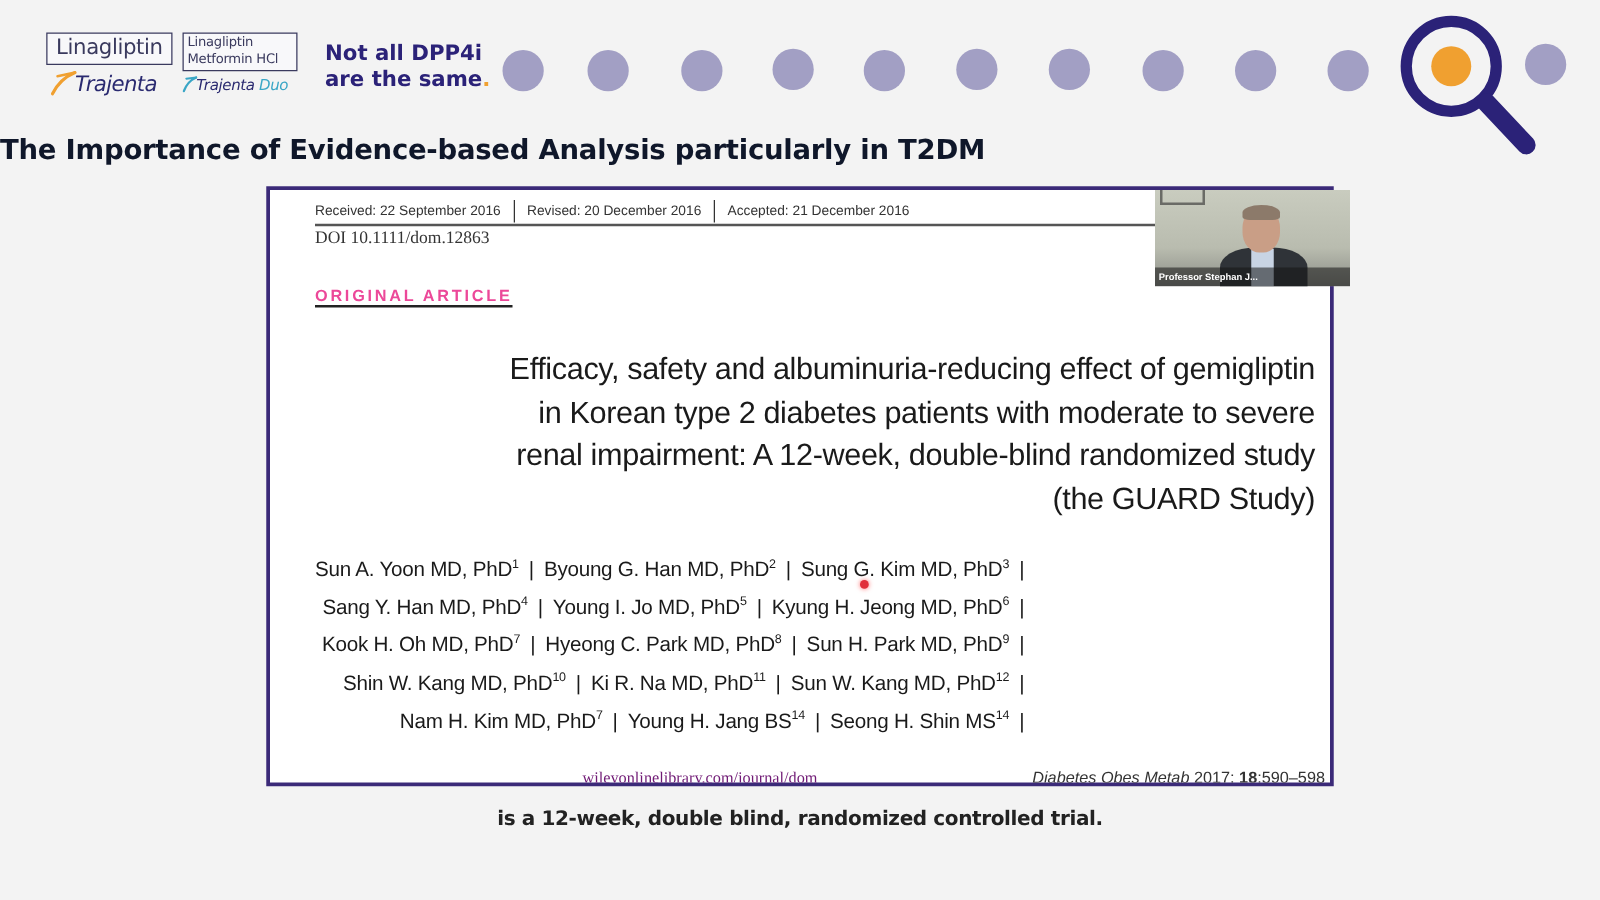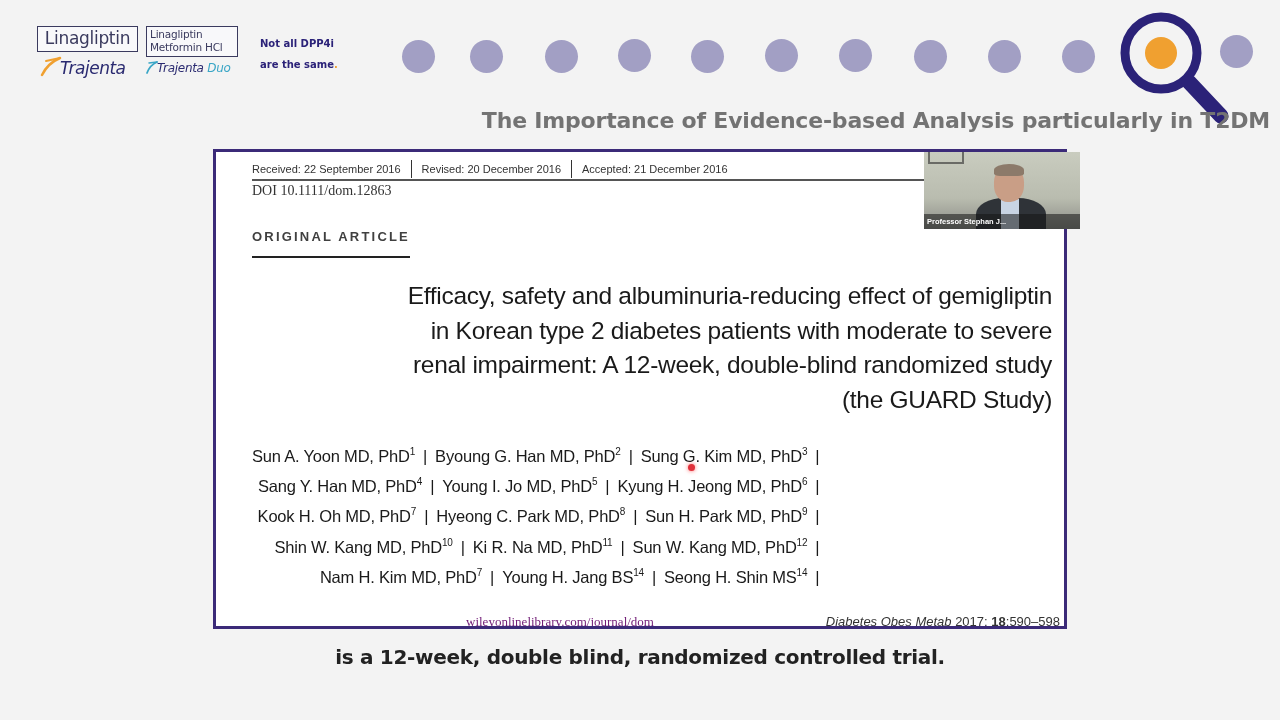--- a/index.html
+++ b/index.html
@@ -24,36 +24,36 @@
       font-style: italic;
       font-family: "DejaVu Sans", sans-serif;
     }
     .brand1 { left: 60px; top: 58px; font-size: 17px; color: #2a2a70; letter-spacing: -0.5px; }
     .brand2 { left: 157px; top: 61px; font-size: 12px; color: #2a2a70; letter-spacing: -0.3px; }
     .brand2 .duo { color: #3aa6c6; }
     .swoosh1 { position: absolute; left: 40px; top: 55px; width: 22px; height: 22px; }
     .swoosh2 { position: absolute; left: 146px; top: 60px; width: 12px; height: 14px; }
     .tagline {
       position: absolute; left: 260px; top: 33px;
-      font-size: 10px; font-weight: bold; line-height: 21px;
+      font-size: 17px; font-weight: bold; line-height: 21px;
       color: #2b2278;
     }
     .tagline .dot { color: #f0a030; }
     
     .dot-row { position: absolute; left: 0; top: 0; }
     .pdot {
       position: absolute; width: 33px; height: 33px; border-radius: 50%;
       background: #a29fc4;
     }
     .magnifier { position: absolute; left: 1117px; top: 10px; width: 120px; height: 120px; }
     
     .heading {
       position: absolute; left: 0; width: 1270px; top: 108px;
-      text-align: right;
-      font-size: 22px; font-weight: bold; color: #737373;
+      text-align: left;
+      font-size: 22px; font-weight: bold; color: #0f172a;
       letter-spacing: -0.2px;
     }
     
     .paper {
       position: absolute; left: 213px; top: 149px; width: 854px; height: 480px;
       background: #ffffff;
       border: 3px solid #3b2a78;
       overflow: hidden;
       text-align: right;
     }
@@ -61,22 +61,22 @@
       position: absolute; left: 36px; top: 8px;
       font-family: "Liberation Sans", sans-serif; font-size: 11px; color: #333;
       display: flex; align-items: center;
     }
     .meta-row .sep { width: 1px; height: 18px; background: #333; margin: 0 10px; }
     .meta-line { position: absolute; left: 36px; top: 27px; width: 672px; height: 1.5px; background: #555; }
     .doi { position: absolute; left: 36px; top: 31px; font-family: Liberation Serif, serif; font-size: 14px; color: #333; }
     .orig {
       position: absolute; left: 36px; top: 77px;
       font-family: "Liberation Sans", sans-serif; font-size: 13px; font-weight: bold;
-      letter-spacing: 2.2px; color: #404040;
-      border-bottom: 2px solid #222; padding-bottom: 12px;
+      letter-spacing: 2.2px; color: #ec4899;
+      border-bottom: 2px solid #222; padding-bottom: 0;
     }
     .title {
       position: absolute; left: 36px; top: 127px; width: 800px;
       font-family: "Liberation Sans", sans-serif; font-size: 24.5px; line-height: 34.5px;
       color: #1a1a1a; letter-spacing: -0.3px;
     }
     .title div { white-space: nowrap; }
     .authors {
       position: absolute; left: 36px; top: 289px;
       font-family: "Liberation Sans", sans-serif; font-size: 16.5px; line-height: 30.2px;
@@ -113,21 +113,21 @@
     .video .shirt { position: absolute; left: 77px; top: 47px; width: 18px; height: 30px; background: #c8d4e4; }
     .video .frame { position: absolute; left: 4px; top: 0; width: 36px; height: 12px; border: 2px solid #6a6b66; border-top: none; }
     .video .caption {
       position: absolute; left: 0; bottom: 0; width: 100%; height: 15px;
       background: rgba(20,20,20,0.55);
       font-family: "Liberation Sans", sans-serif; font-size: 7.5px; font-weight: bold;
       color: #fff; line-height: 15px; padding-left: 3px; white-space: nowrap;
     }
     .subtitle {
       position: absolute; left: 0; width: 1280px; top: 645px; text-align: center;
-      font-family: "DejaVu Sans", sans-serif; font-size: 20px; font-weight: bold; color: #222;
+      font-family: "DejaVu Sans", sans-serif; font-size: 16px; font-weight: bold; color: #222;
       letter-spacing: -0.3px;
     }
   </style>
 </head>
 <body>
 
 <div class="logo-box logo1">
   <span>Linagliptin</span>
 </div>
 <svg class="swoosh1" viewBox="0 0 22 22">

